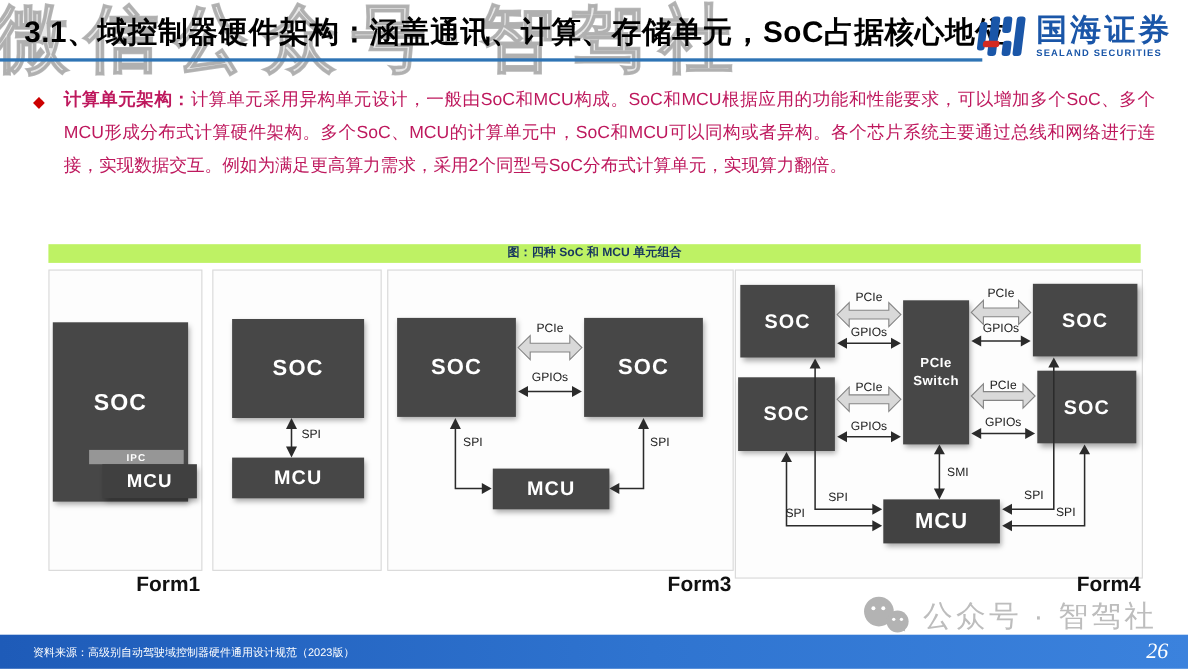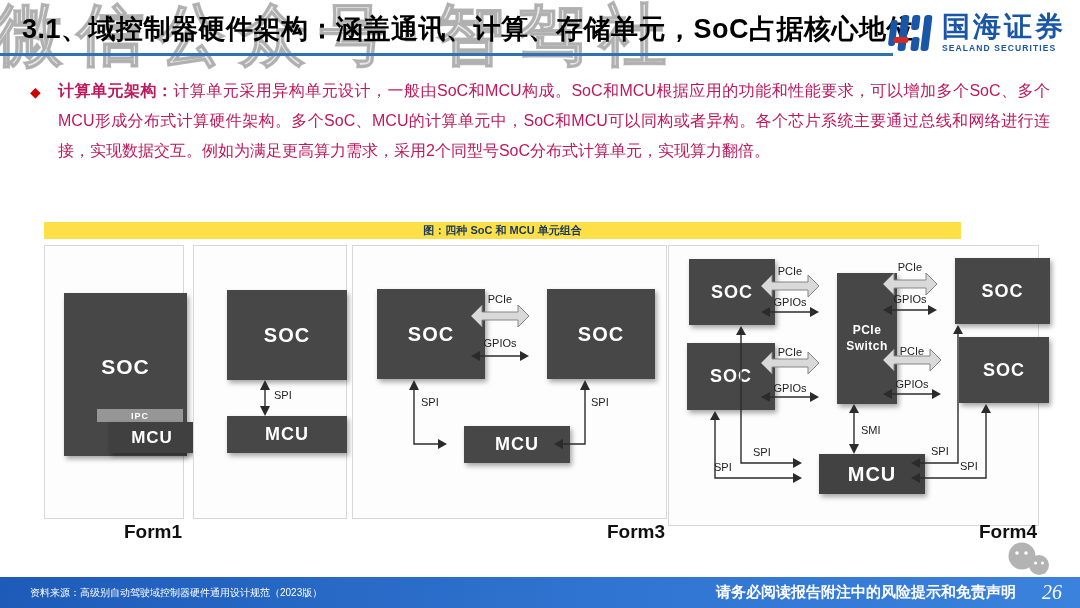--- a/index.html
+++ b/index.html
@@ -20,35 +20,35 @@
   #logo .lsub{font-size:8.5px;color:#1A56A8;letter-spacing:1.1px;margin-top:3px;font-weight:bold;}
 
   
   #bullet-diamond{left:30px;top:84px;color:#CC0000;font-size:14px;z-index:2;}
   #bullet-para{left:58px;top:76px;width:992px;margin:0;font-size:16px;line-height:30px;
                color:#be185d;text-align:justify;z-index:2;}
   #bullet-para .lead{font-weight:bold;}
 
   
   #figure{left:44px;top:222px;width:993px;height:322px;z-index:2;}
-  #fig-caption{left:0;top:0;width:917px;height:17px;background:#fde047;color:#17375E;
+  #fig-caption{left:0;top:0;width:993px;height:17px;background:#bef264;color:#17375E;
                font-size:11px;font-weight:bold;text-align:center;line-height:17px;}
   .panel{background:#fdfdfd;border:1px solid #d8d8d8;}
   #panel1{left:0;top:23px;width:138px;height:272px;}
   #panel2{left:149px;top:23px;width:152px;height:272px;}
   #panel3{left:308px;top:23px;width:313px;height:272px;}
   #panel4{left:624px;top:23px;width:369px;height:279px;}
   .form-label{top:299px;height:24px;font-size:19px;font-weight:bold;color:#111;
               text-align:right;}
   #flabel1{left:0;width:138px;} #flabel2{left:149px;width:152px;}
   #flabel3{left:308px;width:313px;} #flabel4{left:624px;width:369px;}
 
   .chip{position:absolute;background:#474747;color:#fff;font-weight:bold;
         display:flex;align-items:center;justify-content:center;letter-spacing:1px;
-        box-shadow:2px 3px 5px rgba(0,0,0,0.35);margin-left:16px;}
+        box-shadow:2px 3px 5px rgba(0,0,0,0.35);}
   .clabel{position:absolute;font-size:11px;color:#222;white-space:nowrap;}
   .ctr{transform:translateX(-50%);}
   .wires{position:absolute;left:0;top:0;pointer-events:none;}
   .wires line,.wires path{stroke:#2b2b2b;stroke-width:1.4;fill:none;}
   .wires polygon{fill:#2b2b2b;}
   .wires .fat{fill:#d9d9d9;stroke:#858585;stroke-width:1;}
 
   
   #wm-bottom{right:28px;top:541px;display:flex;align-items:center;gap:10px;
              color:#bdbdbd;font-size:27px;letter-spacing:3px;z-index:1;}
@@ -197,21 +197,21 @@
   <svg width="46" height="38" viewBox="0 0 46 38">
     <circle cx="16" cy="15" r="13.5" fill="#b3b3b3"></circle>
     <circle cx="11" cy="12" r="1.8" fill="#fff"></circle>
     <circle cx="20" cy="12" r="1.8" fill="#fff"></circle>
     <path d="M10 27 l2 -4 4 2 z" fill="#b3b3b3"></path>
     <circle cx="33" cy="24" r="10" fill="#b3b3b3"></circle>
     <circle cx="29.5" cy="22" r="1.5" fill="#fff"></circle>
     <circle cx="36.5" cy="22" r="1.5" fill="#fff"></circle>
     <path d="M40 33 l-1.5 -3.5 -3.5 1.5 z" fill="#b3b3b3"></path>
   </svg>
+  <span>公众号 · 智驾社</span>
 </div>
 
 <div class="abs" id="footer-bar">
   <span id="footer-source">资料来源：高级别自动驾驶域控制器硬件通用设计规范（2023版）</span>
   <span id="footer-right">
-    <span id="footer-disclaimer">请务必阅读报告附注中的风险提示和免责声明</span>
     <span id="footer-page">26</span>
   </span>
 </div>
 
 </body></html>

